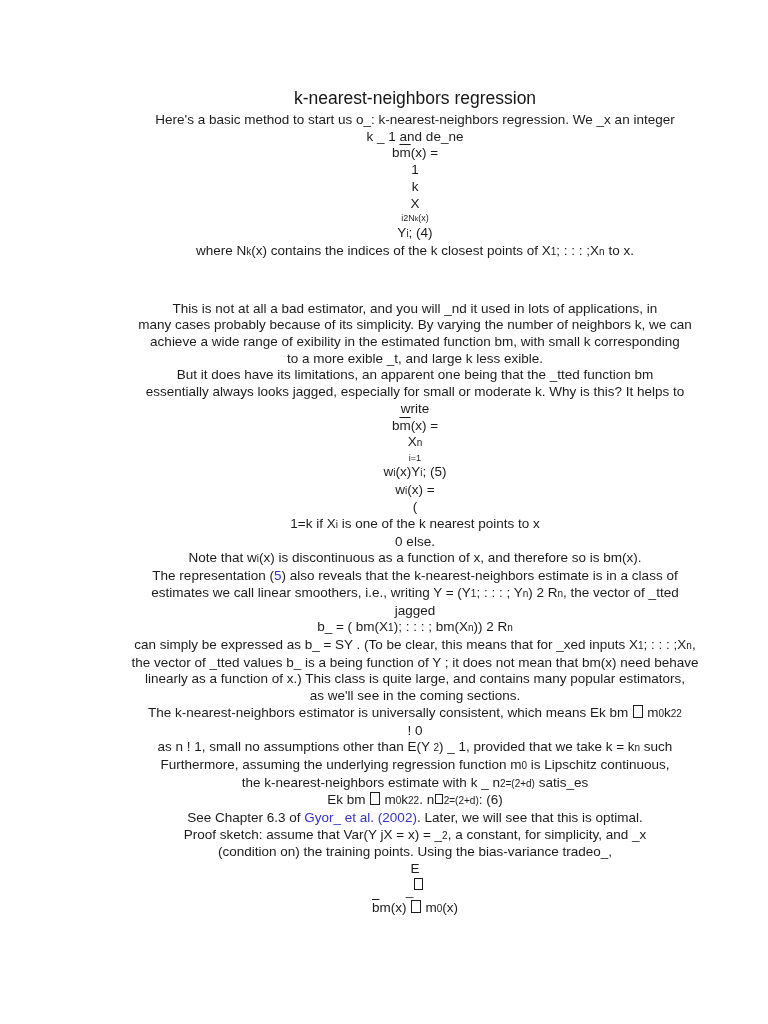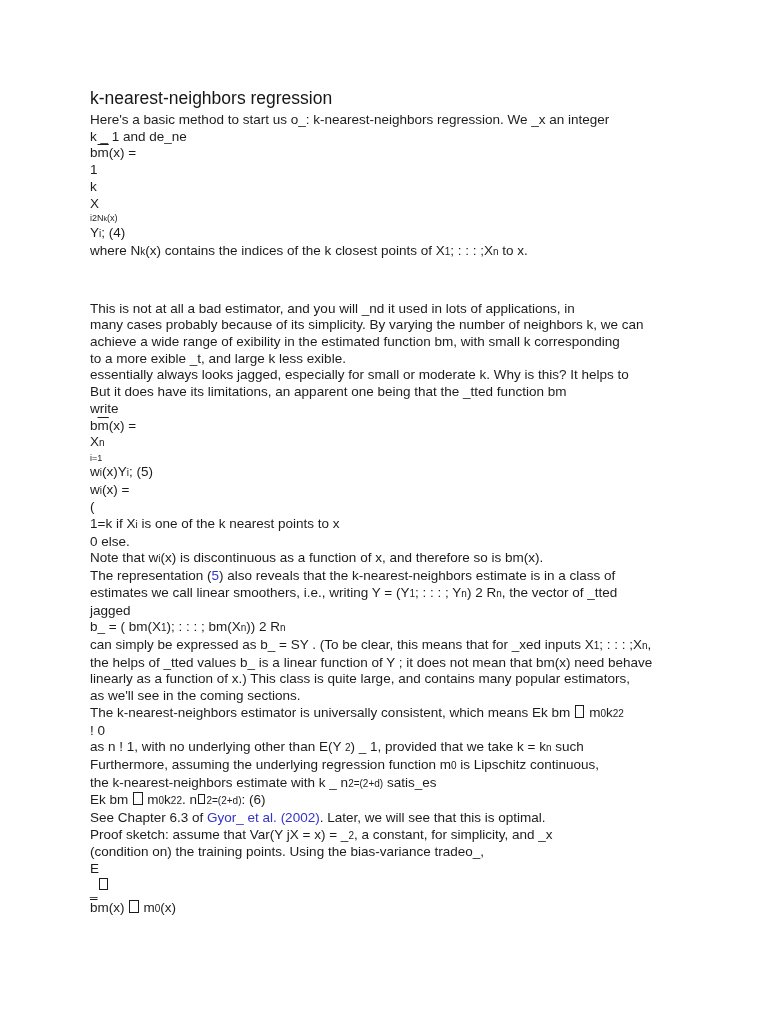--- a/index.html
+++ b/index.html
@@ -12,21 +12,21 @@
   .page {
     position: absolute; left: 0; top: 0;
     width: 768px; height: 1024px;
     background: #ffffff;
   }
   .content {
     position: absolute; left: 90px; top: 84px; width: 650px;
     color: #1c1c1c;
     font-size: 13.5px;
   }
-  .line { line-height: 16.7px; white-space: pre; }
+  .line { line-height: 16.7px; white-space: pre; text-align: center; }
   .line.title { font-size: 17.5px; line-height: 28px; color: #161616; }
   .line.tiny { font-size: 9px; line-height: 12px; }
   .sub { font-size: 10px; }
   .tiny .sub { font-size: 7px; }
   .ov { text-decoration: overline; }
   .link { color: #3333cc; }
   .box {
     display: inline-block;
     width: 7.5px; height: 11px;
     border: 1.2px solid currentColor;
@@ -50,43 +50,43 @@
       <div class="line body"><span class="">k</span></div>
       <div class="line body"><span class="">X</span></div>
       <div class="line tiny"><span class="">i2N</span><span class="sub">k</span><span class="">(x)</span></div>
       <div class="line body"><span class="">Y</span><span class="sub">i</span><span class="">; (4)</span></div>
       <div class="line body"><span class="">where N</span><span class="sub">k</span><span class="">(x) contains the indices of the k closest points of X</span><span class="sub">1</span><span class="">; : : : ;X</span><span class="sub">n</span><span class=""> to x.</span></div>
       <div class="spacer" style="height: 40px;"></div>
       <div class="line body"><span class="">This is not at all a bad estimator, and you will _nd it used in lots of applications, in</span></div>
       <div class="line body"><span class="">many cases probably because of its simplicity. By varying the number of neighbors k, we can</span></div>
       <div class="line body"><span class="">achieve a wide range of exibility in the estimated function bm, with small k corresponding</span></div>
       <div class="line body"><span class="">to a more exible _t, and large k less exible.</span></div>
+      <div class="line body"><span class="">But it does have its limitations, an apparent one being that the _tted function bm</span></div>
       <div class="line body"><span class="">essentially always looks jagged, especially for small or moderate k. Why is this? It helps to</span></div>
-      <div class="line body"><span class="">But it does have its limitations, an apparent one being that the _tted function bm</span></div>
       <div class="line body"><span class="">write</span></div>
       <div class="line body"><span class="">b</span><span class="ov">m</span><span class="">(x) =</span></div>
       <div class="line body"><span class="">X</span><span class="sub">n</span></div>
       <div class="line tiny"><span class="">i=1</span></div>
       <div class="line body"><span class="">w</span><span class="sub">i</span><span class="">(x)Y</span><span class="sub">i</span><span class="">; (5)</span></div>
       <div class="line body"><span class="">w</span><span class="sub">i</span><span class="">(x) =</span></div>
       <div class="line body"><span class="">(</span></div>
       <div class="line body"><span class="">1=k if X</span><span class="sub">i</span><span class=""> is one of the k nearest points to x</span></div>
       <div class="line body"><span class="">0 else.</span></div>
       <div class="line body"><span class="">Note that w</span><span class="sub">i</span><span class="">(x) is discontinuous as a function of x, and therefore so is bm(x).</span></div>
       <div class="line body"><span class="">The representation (</span><span class="link" style="color: rgb(51, 51, 204);">5</span><span class="">) also reveals that the k-nearest-neighbors estimate is in a class of</span></div>
       <div class="line body"><span class="">estimates we call linear smoothers, i.e., writing Y = (Y</span><span class="sub">1</span><span class="">; : : : ; Y</span><span class="sub">n</span><span class="">) 2 R</span><span class="sub">n</span><span class="">, the vector of _tted</span></div>
       <div class="line body"><span class="">jagged</span></div>
       <div class="line body"><span class="">b_ = ( bm(X</span><span class="sub">1</span><span class="">); : : : ; bm(X</span><span class="sub">n</span><span class="">)) 2 R</span><span class="sub">n</span></div>
       <div class="line body"><span class="">can simply be expressed as b_ = SY . (To be clear, this means that for _xed inputs X</span><span class="sub">1</span><span class="">; : : : ;X</span><span class="sub">n</span><span class="">,</span></div>
-      <div class="line body"><span class="">the helps of _tted values b_ is a linear function of Y ; it does not mean that bm(x) need behave</span></div>
+      <div class="line body"><span class="">the vector of _tted values b_ is a being function of Y ; it does not mean that bm(x) need behave</span></div>
       <div class="line body"><span class="">linearly as a function of x.) This class is quite large, and contains many popular estimators,</span></div>
       <div class="line body"><span class="">as we'll see in the coming sections.</span></div>
       <div class="line body"><span class="">The k-nearest-neighbors estimator is universally consistent, which means Ek bm </span><span class="box box-normal"></span><span class=""> m</span><span class="sub">0</span><span class="">k</span><span class="sub">22</span></div>
       <div class="line body"><span class="">! 0</span></div>
-      <div class="line body"><span class="">as n ! 1, with no underlying other than E(Y </span><span class="sub">2</span><span class="">) _ 1, provided that we take k = k</span><span class="sub">n</span><span class=""> such</span></div>
+      <div class="line body"><span class="">as n ! 1, small no assumptions other than E(Y </span><span class="sub">2</span><span class="">) _ 1, provided that we take k = k</span><span class="sub">n</span><span class=""> such</span></div>
       <div class="line body"><span class="">Furthermore, assuming the underlying regression function m</span><span class="sub">0</span><span class=""> is Lipschitz continuous,</span></div>
       <div class="line body"><span class="">the k-nearest-neighbors estimate with k _ n</span><span class="sub">2=(2+d)</span><span class=""> satis_es</span></div>
       <div class="line body"><span class="">Ek bm </span><span class="box box-normal"></span><span class=""> m</span><span class="sub">0</span><span class="">k</span><span class="sub">22</span><span class="">. n</span><span class="box box-small"></span><span class="sub">2=(2+d)</span><span class="">: (6)</span></div>
       <div class="line body"><span class="">See Chapter 6.3 of </span><span class="link" style="color: rgb(51, 51, 204);">Gyor_ et al.</span><span class=""> </span><span class="link" style="color: rgb(51, 51, 204);">(2002)</span><span class="">. Later, we will see that this is optimal.</span></div>
       <div class="line body"><span class="">Proof sketch: assume that Var(Y jX = x) = _</span><span class="sub">2</span><span class="">, a constant, for simplicity, and _x</span></div>
       <div class="line body"><span class="">(condition on) the training points. Using the bias-variance tradeo_,</span></div>
       <div class="line body"><span class="">E</span></div>
       <div class="line body"><span class="">_</span><span class="box box-sup"></span></div>
       <div class="line body"><span class="ov">b</span><span class="">m(x) </span><span class="box box-normal"></span><span class=""> m</span><span class="sub">0</span><span class="">(x)</span></div>
     </div>

